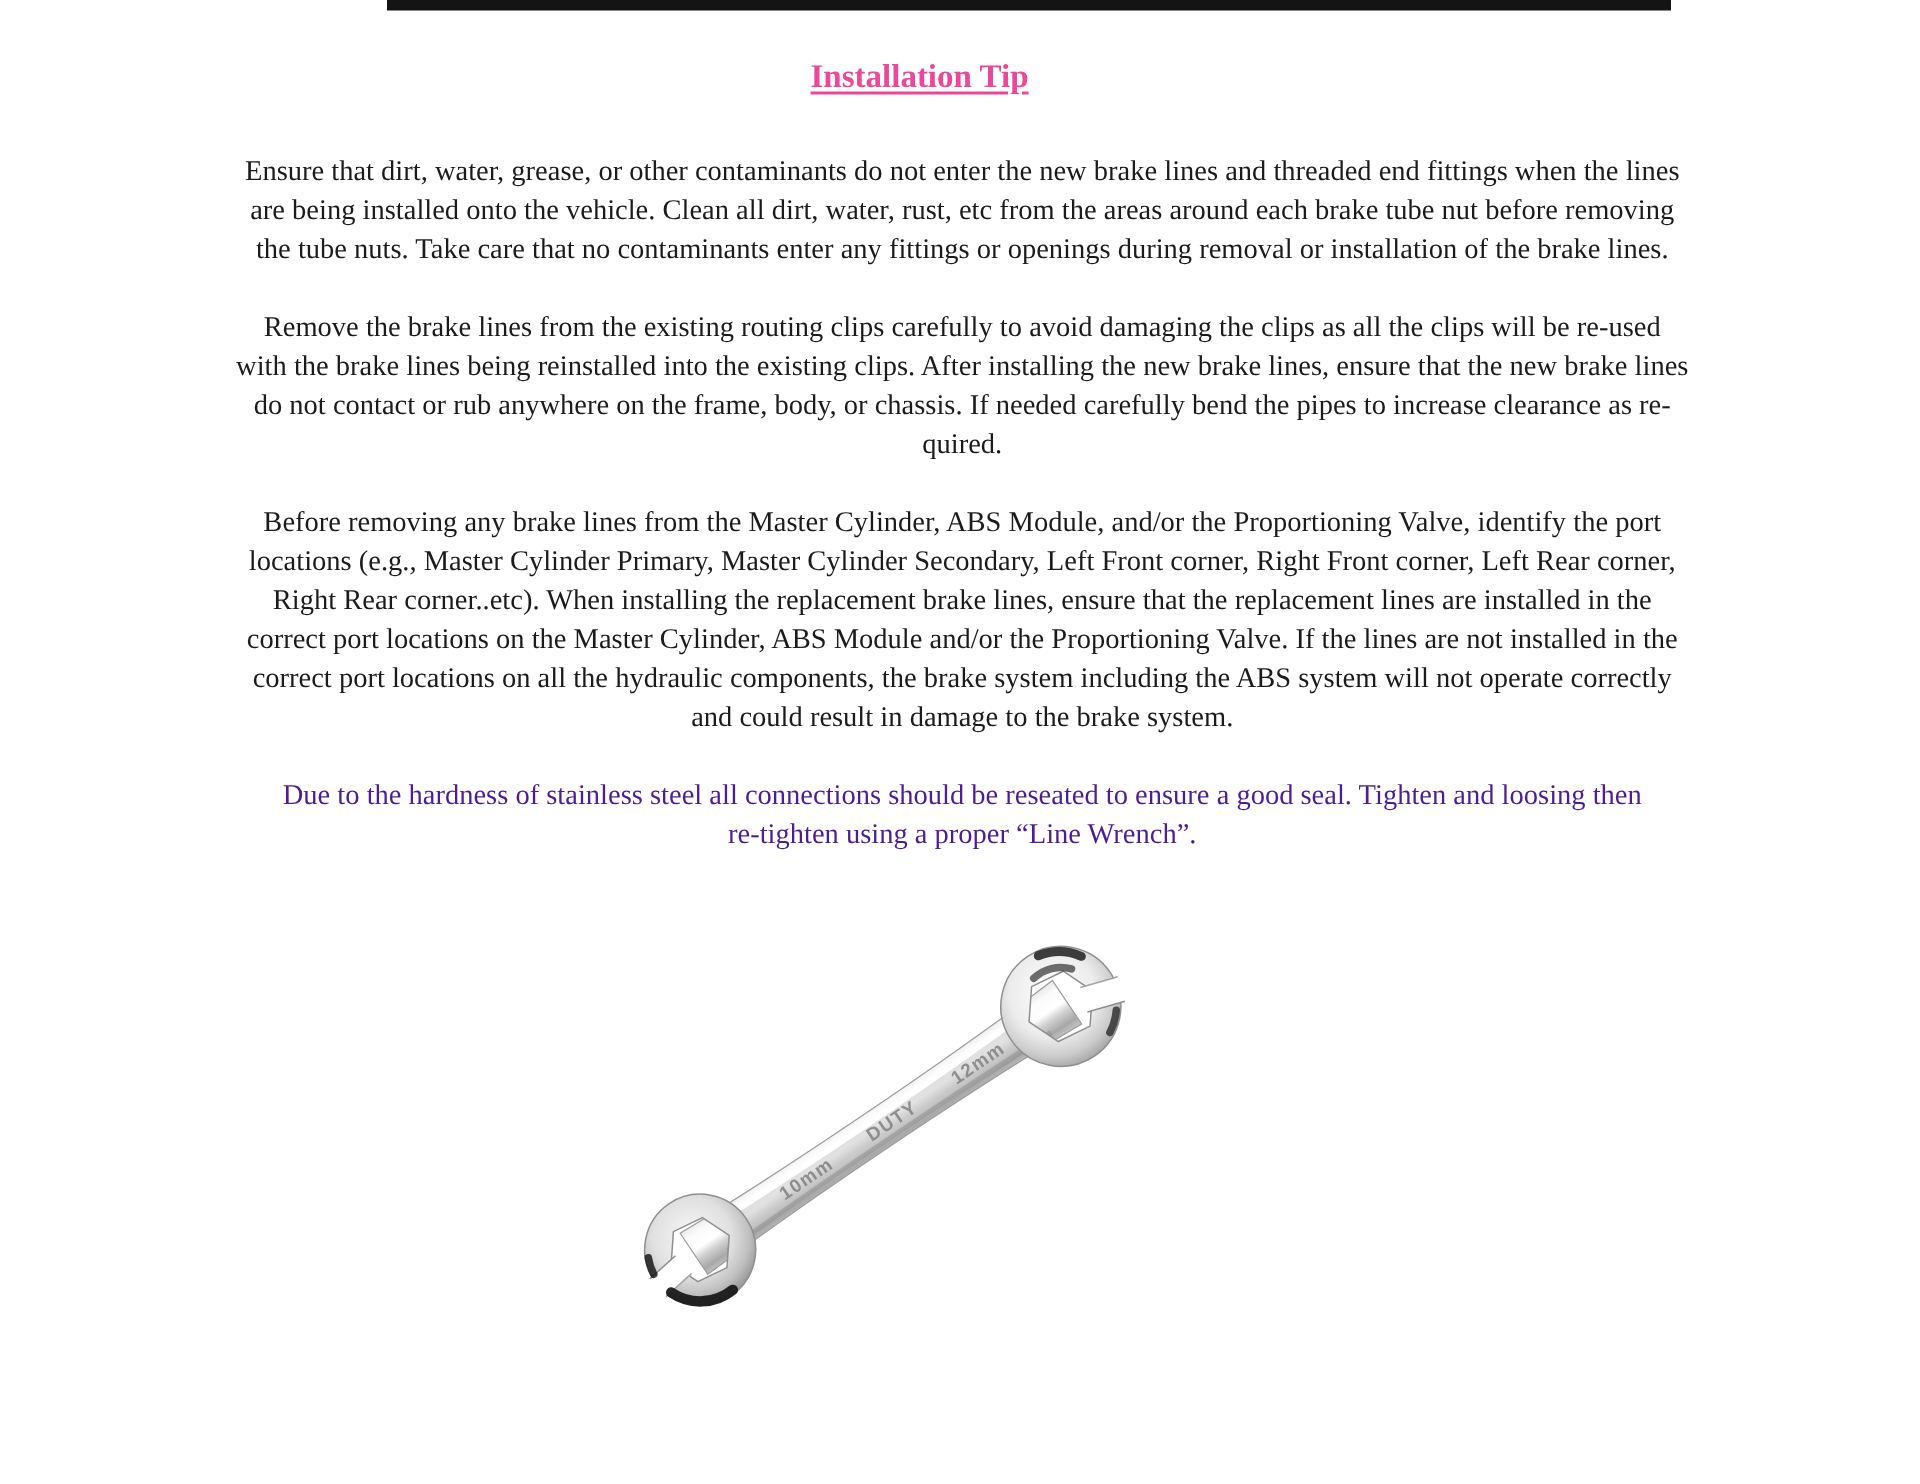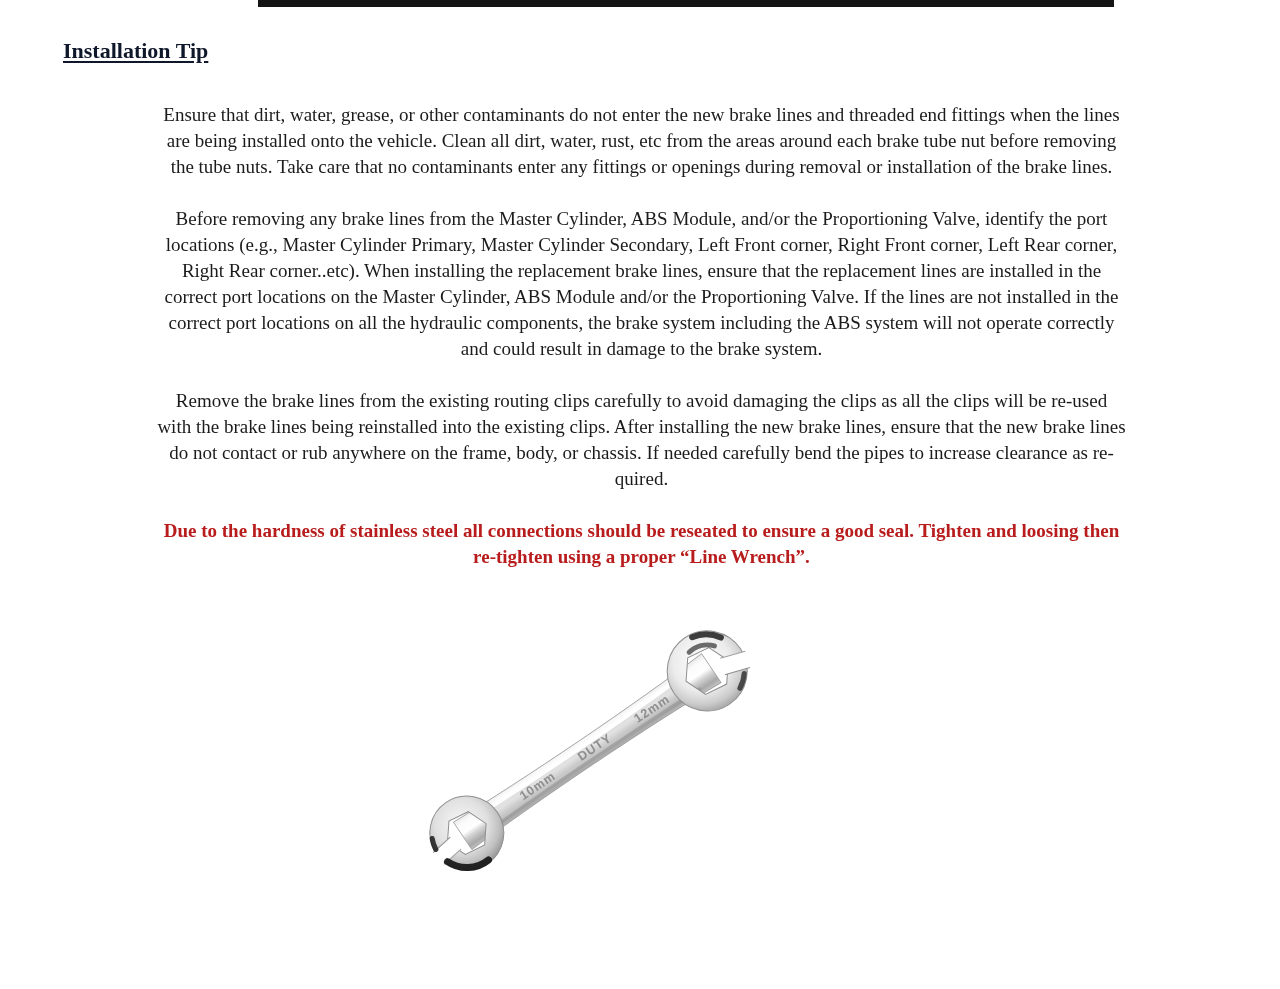--- a/index.html
+++ b/index.html
@@ -18,45 +18,45 @@
     position: absolute;
     left: 258px;
     top: 0;
     width: 856px;
     height: 7px;
     background: #141414;
   }
   .doc-title {
     margin: 36px 0 0 63px;
     width: 1100px;
-    text-align: left;
+    text-align: center;
     font-size: 22px;
     font-weight: bold;
-    color: #0f172a;
+    color: #ec4899;
     line-height: 29px;
   }
   .doc-title .underlined {
     text-decoration: underline;
     text-decoration-thickness: 2px;
     text-underline-offset: 3px;
   }
   .doc-body {
     margin: 37px 60px 0 63px;
     font-size: 19px;
     line-height: 26px;
     color: #1b1b1b;
   }
   .doc-body p {
     margin: 0 0 26px 0;
     white-space: pre-line;
     text-align: center;
   }
   .doc-body p.bold {
-    font-weight: bold;
-    color: #b91c1c;
+    font-weight: normal;
+    color: #4c1d95;
   }
   .wrench-figure {
     position: absolute;
     left: 347px;
     top: 601px;
     width: 480px;
     height: 320px;
   }
   .stamp-text {
     font-family: "Liberation Sans", "DejaVu Sans", sans-serif;
@@ -71,30 +71,30 @@
 <body>
 
 <div class="top-artifact"></div>
 
 <h1 class="doc-title"><span class="underlined">Installation Tip</span></h1>
 
 <div class="doc-body">
   <p>Ensure that dirt, water, grease, or other contaminants do not enter the new brake lines and threaded end fittings when the lines
 are being installed onto the vehicle. Clean all dirt, water, rust, etc from the areas around each brake tube nut before removing
 the tube nuts. Take care that no contaminants enter any fittings or openings during removal or installation of the brake lines.</p>
+  <p>Remove the brake lines from the existing routing clips carefully to avoid damaging the clips as all the clips will be re-used
+with the brake lines being reinstalled into the existing clips. After installing the new brake lines, ensure that the new brake lines
+do not contact or rub anywhere on the frame, body, or chassis. If needed carefully bend the pipes to increase clearance as re-
+quired.</p>
   <p>Before removing any brake lines from the Master Cylinder, ABS Module, and/or the Proportioning Valve, identify the port
 locations (e.g., Master Cylinder Primary, Master Cylinder Secondary, Left Front corner, Right Front corner, Left Rear corner,
 Right Rear corner..etc). When installing the replacement brake lines, ensure that the replacement lines are installed in the
 correct port locations on the Master Cylinder, ABS Module and/or the Proportioning Valve. If the lines are not installed in the
 correct port locations on all the hydraulic components, the brake system including the ABS system will not operate correctly
 and could result in damage to the brake system.</p>
-  <p>Remove the brake lines from the existing routing clips carefully to avoid damaging the clips as all the clips will be re-used
-with the brake lines being reinstalled into the existing clips. After installing the new brake lines, ensure that the new brake lines
-do not contact or rub anywhere on the frame, body, or chassis. If needed carefully bend the pipes to increase clearance as re-
-quired.</p>
   <p class="bold">Due to the hardness of stainless steel all connections should be reseated to ensure a good seal. Tighten and loosing then
 re-tighten using a proper “Line Wrench”.</p>
 </div>
 
 <svg class="wrench-figure" viewBox="0 0 480 320" xmlns="http://www.w3.org/2000/svg">
   <defs>
     <linearGradient id="gShaft" gradientUnits="userSpaceOnUse" x1="0" y1="-17" x2="0" y2="17">
       <stop offset="0" stop-color="#e9e9e9"></stop>
       <stop offset="0.18" stop-color="#fbfbfb"></stop>
       <stop offset="0.45" stop-color="#ffffff"></stop>

